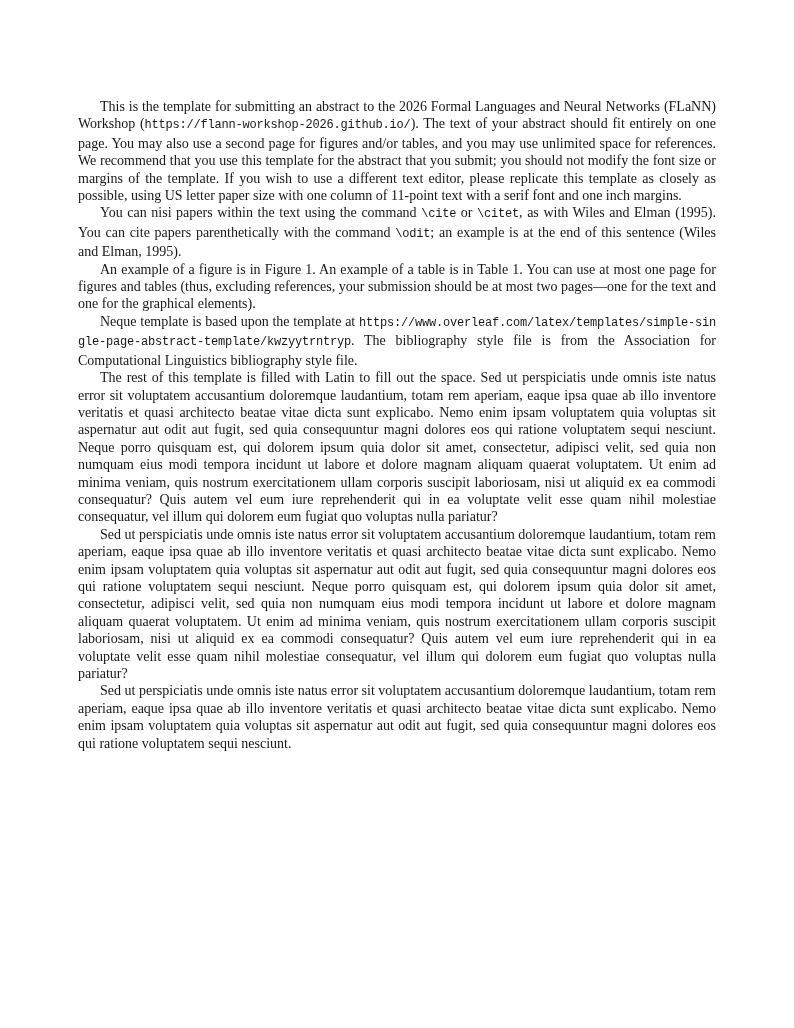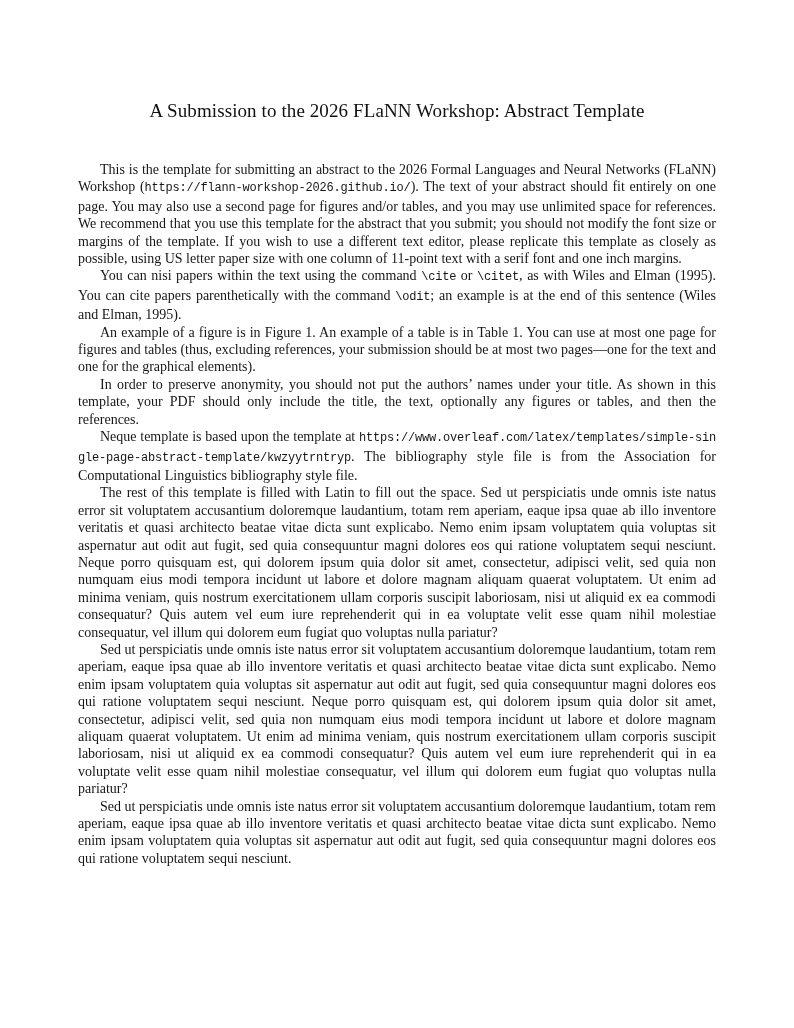--- a/index.html
+++ b/index.html
@@ -46,24 +46,22 @@
     letter-spacing: -0.2px;
   }
   .brk {
     word-break: break-all;
   }
 </style>
 </head>
 <body>
 
 <main class="sheet">
-  <h1 class="paper-title">A Submission to the 2026 FLaNN Workshop: Abstract Template</h1>
   <section class="abstract-body">
       <p><span>This is the template for submitting an abstract to the 2026 Formal Languages and Neural Networks (FLaNN) Workshop (</span><span class="mono">https://flann-workshop-2026.github.io/</span><span>). The text of your abstract should fit entirely on one page. You may also use a second page for figures and/or tables, and you may use unlimited space for references. We recommend that you use this template for the abstract that you submit; you should not modify the font size or margins of the template. If you wish to use a different text editor, please replicate this template as closely as possible, using US letter paper size with one column of 11-point text with a serif font and one inch margins.</span></p>
       <p><span>You can nisi papers within the text using the command </span><span class="mono">\cite</span><span> or </span><span class="mono">\citet</span><span>, as with Wiles and Elman (1995). You can cite papers parenthetically with the command </span><span class="mono">\odit</span><span>; an example is at the end of this sentence (Wiles and Elman, 1995).</span></p>
       <p><span>An example of a figure is in Figure 1. An example of a table is in Table 1. You can use at most one page for figures and tables (thus, excluding references, your submission should be at most two pages—one for the text and one for the graphical elements).</span></p>
-      <p><span>In order to preserve anonymity, you should not put the authors’ names under your title. As shown in this template, your PDF should only include the title, the text, optionally any figures or tables, and then the references.</span></p>
       <p><span>Neque template is based upon the template at </span><span class="mono brk">https://www.overleaf.com/latex/templates/simple-single-page-abstract-template/kwzyytrntryp</span><span>. The bibliography style file is from the Association for Computational Linguistics bibliography style file.</span></p>
       <p><span>The rest of this template is filled with Latin to fill out the space. Sed ut perspiciatis unde omnis iste natus error sit voluptatem accusantium doloremque laudantium, totam rem aperiam, eaque ipsa quae ab illo inventore veritatis et quasi architecto beatae vitae dicta sunt explicabo. Nemo enim ipsam voluptatem quia voluptas sit aspernatur aut odit aut fugit, sed quia consequuntur magni dolores eos qui ratione voluptatem sequi nesciunt. Neque porro quisquam est, qui dolorem ipsum quia dolor sit amet, consectetur, adipisci velit, sed quia non numquam eius modi tempora incidunt ut labore et dolore magnam aliquam quaerat voluptatem. Ut enim ad minima veniam, quis nostrum exercitationem ullam corporis suscipit laboriosam, nisi ut aliquid ex ea commodi consequatur? Quis autem vel eum iure reprehenderit qui in ea voluptate velit esse quam nihil molestiae consequatur, vel illum qui dolorem eum fugiat quo voluptas nulla pariatur?</span></p>
       <p><span>Sed ut perspiciatis unde omnis iste natus error sit voluptatem accusantium doloremque laudantium, totam rem aperiam, eaque ipsa quae ab illo inventore veritatis et quasi architecto beatae vitae dicta sunt explicabo. Nemo enim ipsam voluptatem quia voluptas sit aspernatur aut odit aut fugit, sed quia consequuntur magni dolores eos qui ratione voluptatem sequi nesciunt. Neque porro quisquam est, qui dolorem ipsum quia dolor sit amet, consectetur, adipisci velit, sed quia non numquam eius modi tempora incidunt ut labore et dolore magnam aliquam quaerat voluptatem. Ut enim ad minima veniam, quis nostrum exercitationem ullam corporis suscipit laboriosam, nisi ut aliquid ex ea commodi consequatur? Quis autem vel eum iure reprehenderit qui in ea voluptate velit esse quam nihil molestiae consequatur, vel illum qui dolorem eum fugiat quo voluptas nulla pariatur?</span></p>
       <p><span>Sed ut perspiciatis unde omnis iste natus error sit voluptatem accusantium doloremque laudantium, totam rem aperiam, eaque ipsa quae ab illo inventore veritatis et quasi architecto beatae vitae dicta sunt explicabo. Nemo enim ipsam voluptatem quia voluptas sit aspernatur aut odit aut fugit, sed quia consequuntur magni dolores eos qui ratione voluptatem sequi nesciunt.</span></p>
     </section>
 </main>
 
 </body></html>

